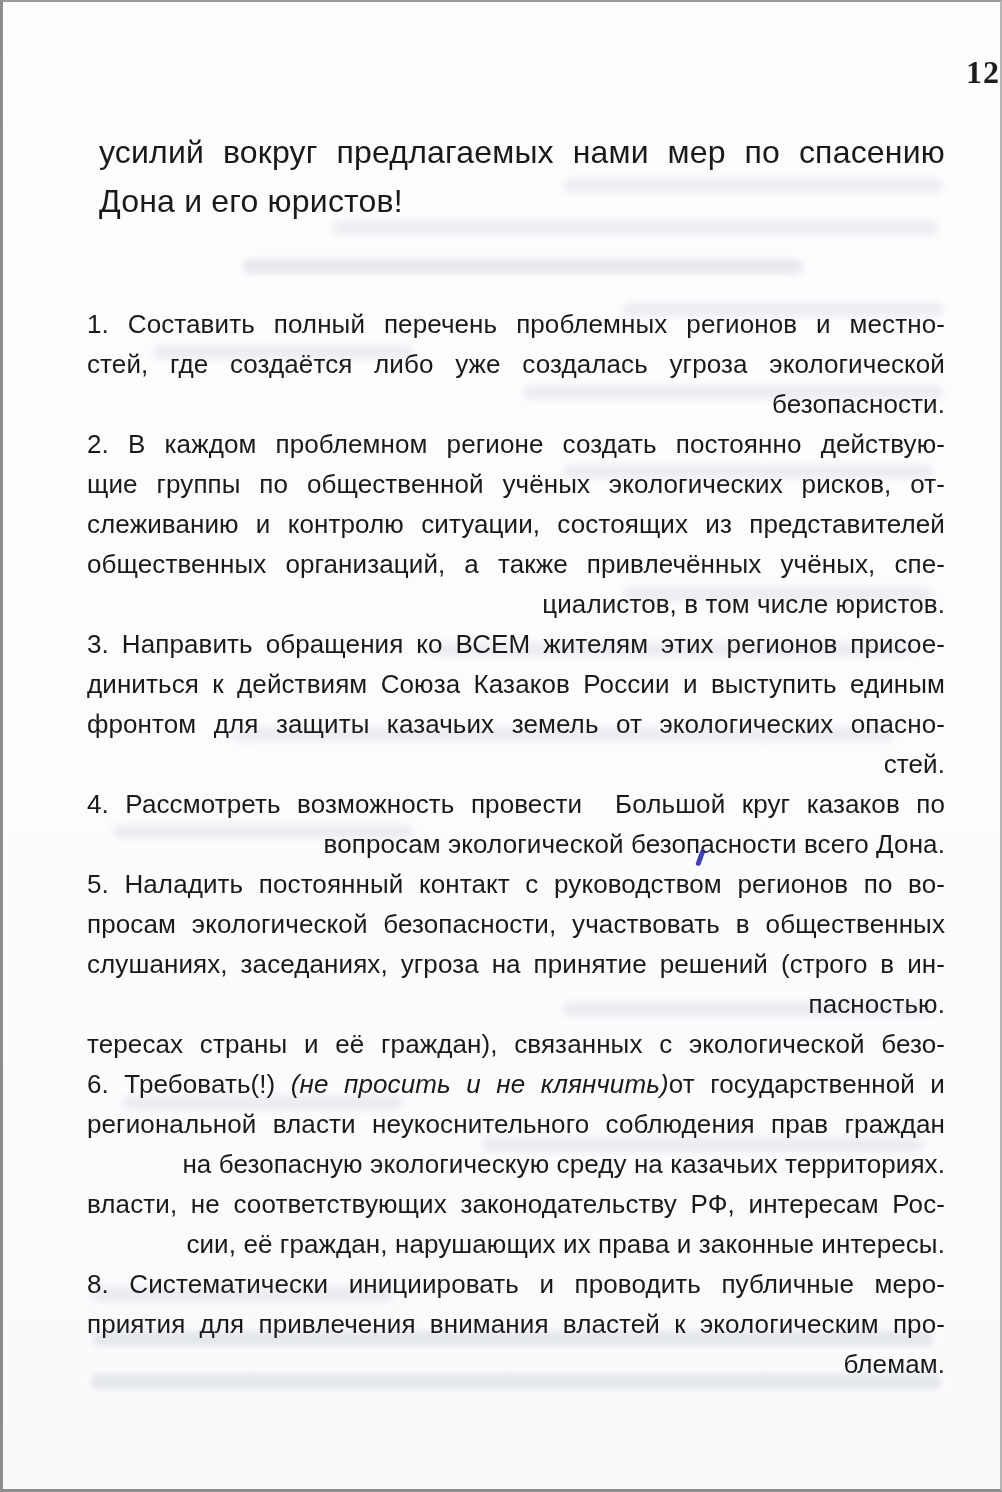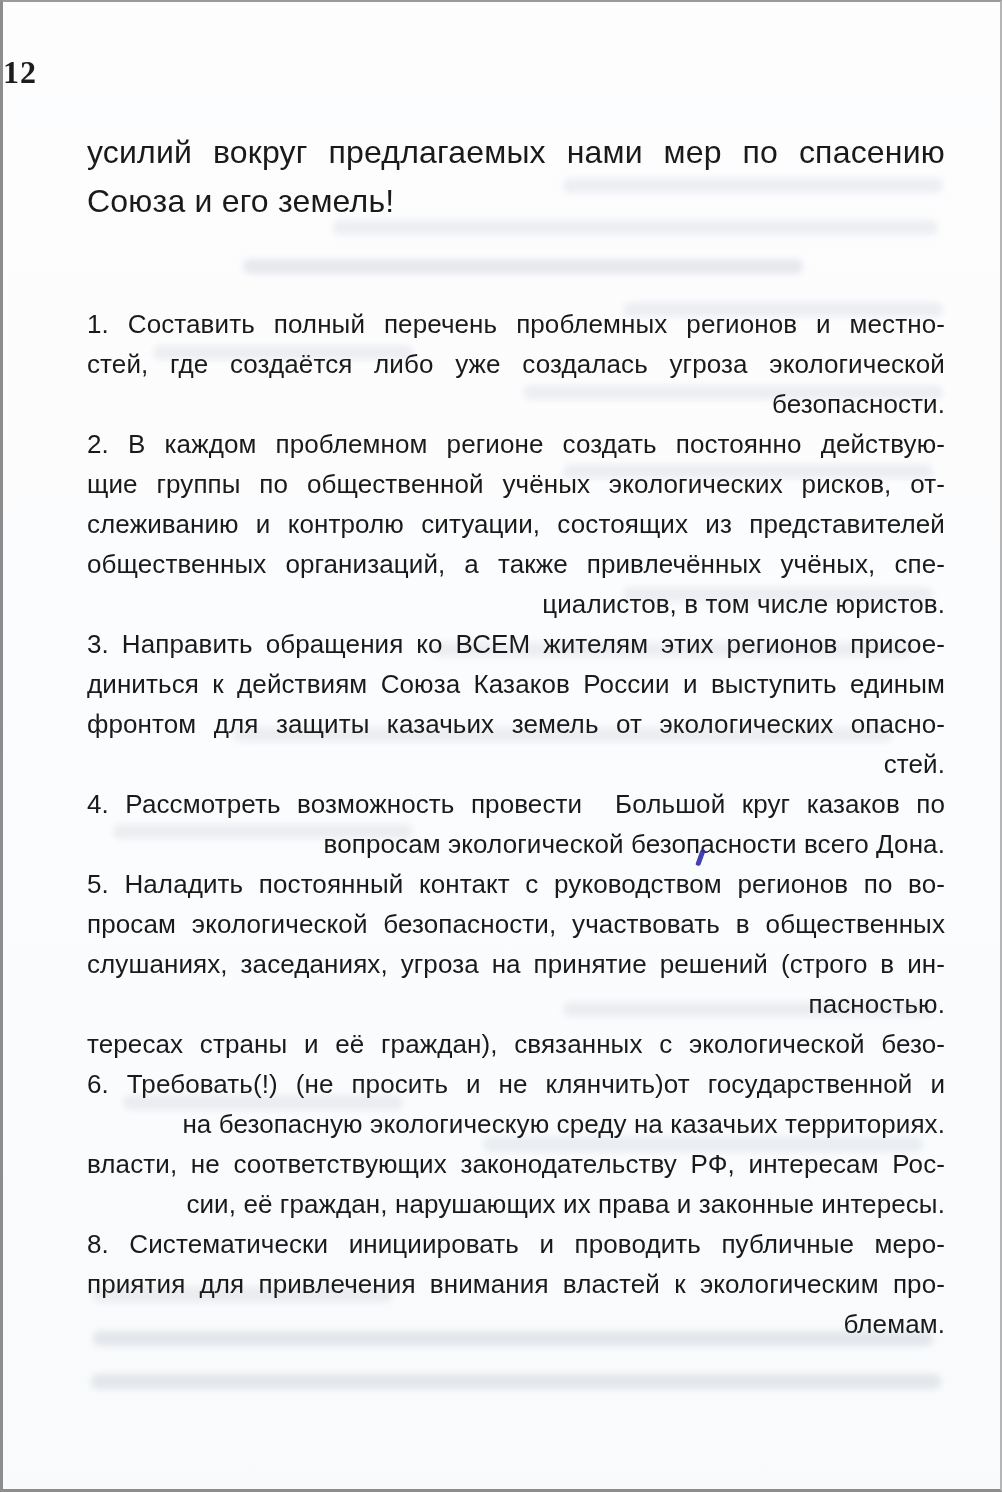--- a/index.html
+++ b/index.html
@@ -19,21 +19,21 @@
     border-bottom: 3px solid #8d8d8d;
     overflow: hidden;
     font-family: "Liberation Sans", sans-serif;
     color: #1a1a1a;
   }
   .pagenum {
     position: absolute;
     top: 52px;
     left: 0;
     width: 100%;
-    text-align: left;
+    text-align: right;
     font-family: "Liberation Serif", serif;
     font-size: 32px;
     font-weight: 600;
     color: #1d1d1d;
     letter-spacing: 1px;
   }
   .heading {
     position: absolute;
     top: 126px;
     left: 84px;
@@ -47,25 +47,25 @@
     position: absolute;
     top: 258px;
     left: 84px;
     width: 858px;
     font-size: 26px;
     line-height: 40px;
     letter-spacing: 0.1px;
     margin-top: 44px;
   }
   .line { min-height: 40px; text-align: right; }
-  .hline { min-height: 49px; }
+  .hline { min-height: 49px; margin-left: 12px; }
   
   .jl { text-align: justify; text-align-last: justify; }
   .b  { font-weight: 400; }
-  .i  { }
+  .i  { font-style: italic; }
   
   .bleed-layer { position: absolute; inset: 0; pointer-events: none; }
   .bleed {
     position: absolute;
     height: 15px;
     border-radius: 7px;
     background: #8e99ab;
     opacity: 0.14;
     filter: blur(3px);
   }
@@ -105,21 +105,21 @@
     <div class="bleed" style="left:480px; top:1135px; width:440px;"></div>
     <div class="bleed" style="left:90px; top:1285px; width:300px;"></div>
     <div class="bleed strong" style="left:90px; top:1329px; width:840px;"></div>
     <div class="bleed strong" style="left:88px; top:1372px; width:850px;"></div>
   </div>
 
   <div class="pagenum">12</div>
 
   <div class="heading">
     <div class="hline jl">усилий вокруг предлагаемых нами мер по спасению</div>
-    <div class="hline">Союза и его земель!</div>
+    <div class="hline">Дона и его юристов!</div>
   </div>
 
   <div class="content">
 
     <div class="item">
       <div class="line jl">1. Составить полный перечень проблемных регионов и местно-</div>
       <div class="line jl">стей, где создаётся либо уже создалась угроза экологической</div>
       <div class="line">безопасности.</div>
     </div>
 
@@ -146,20 +146,21 @@
     <div class="item">
       <div class="line jl">5. Наладить постоянный контакт с руководством регионов по во-</div>
       <div class="line jl">просам экологической безопасности, участвовать в общественных</div>
       <div class="line jl">слушаниях, заседаниях, угроза на принятие решений (строго в ин-</div>
       <div class="line">пасностью.</div>
       <div class="line jl">тересах страны и её граждан), связанных с экологической безо-</div>
     </div>
 
     <div class="item">
       <div class="line jl"><span>6. Требовать(!) </span><span class="i">(не просить и не клянчить)</span><span>от государственной и</span></div>
+      <div class="line jl">региональной власти неукоснительного соблюдения прав граждан</div>
       <div class="line">на безопасную экологическую среду на казачьих территориях.</div>
     </div>
 
     <div class="item">
       <div class="line jl">власти, не соответствующих законодательству РФ, интересам Рос-</div>
       <div class="line">сии, её граждан, нарушающих их права и законные интересы.</div>
     </div>
 
     <div class="item">
       <div class="line jl">8. Систематически инициировать и проводить публичные меро-</div>

